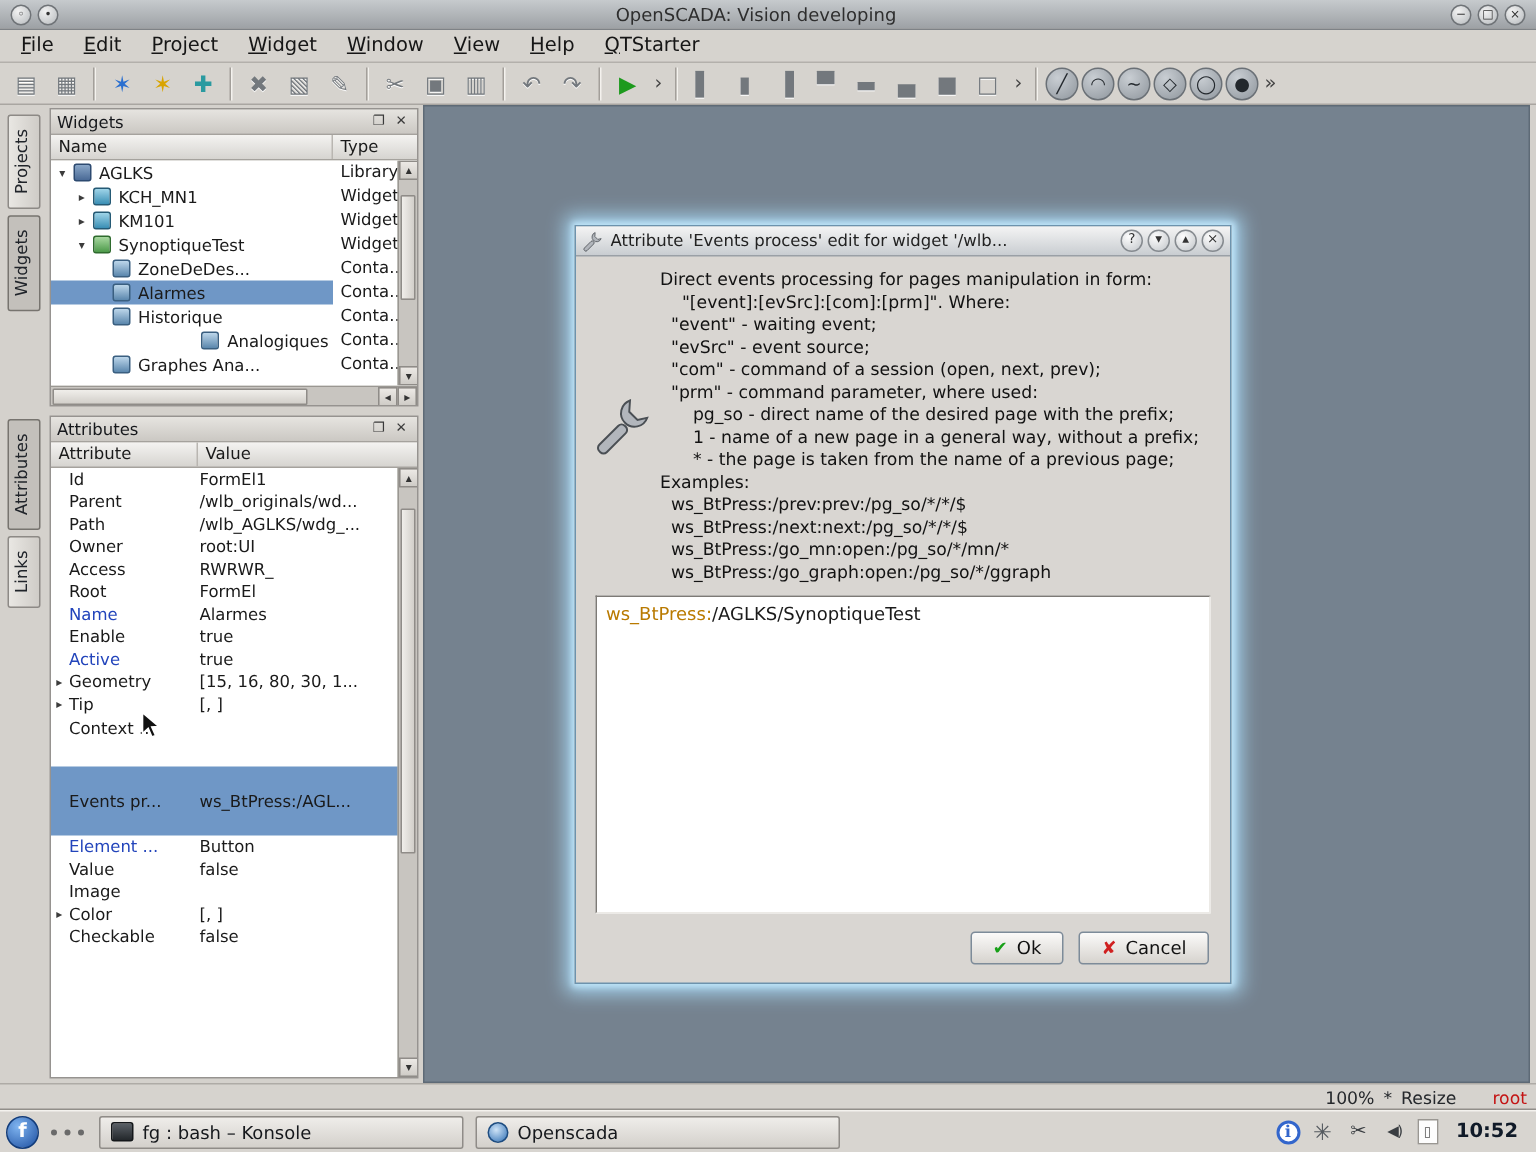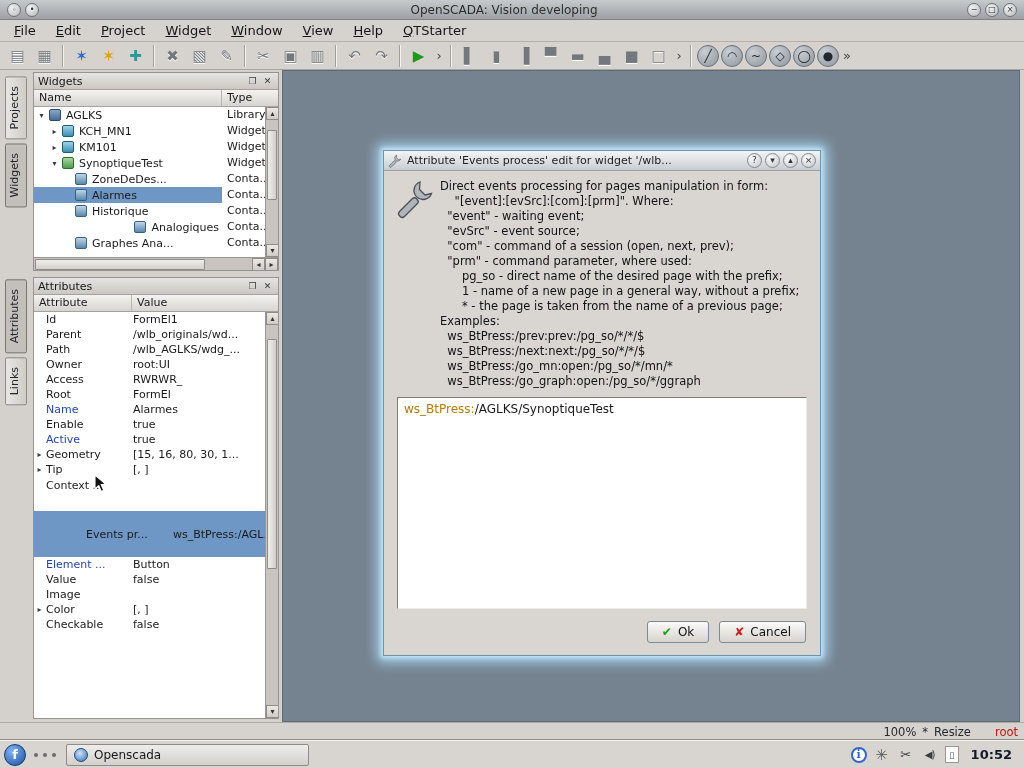--- a/index.html
+++ b/index.html
@@ -81,21 +81,21 @@
   .ic-lib{background:linear-gradient(#8aa7c8,#4a6a96);border:1px solid #2d4a70;}
   .ic-wid{background:linear-gradient(#9fd4e8,#3a8fb5);border:1px solid #255a75;}
   .ic-syn{background:linear-gradient(#a8d8a0,#4d9a4a);border:1px solid #2f6b2e;}
   .ic-cont{background:linear-gradient(#bcd6ea,#5b87ad);border:1px solid #3a5f80;}
   .tname{padding:0 3px;white-space:nowrap;overflow:hidden;}
   .ttype{position:absolute;left:188px;top:0;height:16px;line-height:16px;padding-left:5px;white-space:nowrap;}
 
   
   .arow{display:flex;align-items:center;height:15px;font-size:11px;}
   .arow.h-tall{height:34px;align-items:flex-start;padding-top:2px;}
-  .arow.h-edit{height:46px;align-items:center;padding-left:40px;}
+  .arow.h-edit{height:46px;align-items:center;}
   .arow.selrow{background:#6f97c6;}
   .a-exp{width:11px;flex:none;font-size:8px;color:#3c3c3c;text-align:center;}
   .a-name{width:88px;flex:none;padding-left:1px;white-space:nowrap;overflow:hidden;}
   .a-val{flex:1;white-space:nowrap;overflow:hidden;padding-right:14px;}
   .link{color:#2244bb;}
 
   
   .sb-btn{width:13px;height:13px;background:linear-gradient(#ece9e5,#cfccc7);border:1px solid #8f8c88;
     font-size:8px;line-height:11px;text-align:center;color:#333;flex:none;}
   .hscroll{height:13px;flex:none;display:flex;background:#c8c5c0;border-top:1px solid #9a9792;}
@@ -113,21 +113,21 @@
   
   .dialog{position:absolute;left:383px;top:150px;width:438px;height:506px;background:#d9d6d2;
     border:1px solid #6d93ad;box-shadow:0 0 4px 2px #bfe3f7,0 0 12px 6px #a5d4ef;
     display:flex;flex-direction:column;z-index:50;}
   .dlg-titlebar{height:20px;flex:none;background:linear-gradient(#f4f4f4,#c9cdd1);
     border-bottom:1px solid #9aa0a6;display:flex;align-items:center;padding:0 4px;}
   .dlg-title{flex:1;font-size:11px;color:#222;margin-left:5px;white-space:nowrap;overflow:hidden;}
   .dlg-btn{width:15px;height:15px;border-radius:50%;border:1px solid #858a8f;margin-left:3px;
     background:radial-gradient(circle at 35% 30%,#fdfdfd,#c2c6ca);font-size:9px;line-height:13px;
     text-align:center;color:#333;flex:none;}
-  .dlg-help{flex:none;display:flex;padding:8px 6px 2px 6px;}
+  .dlg-help{flex:none;display:flex;align-items:center;padding:8px 6px 2px 6px;}
   .wrench-col{width:50px;flex:none;display:flex;justify-content:center;}
   .help-lines{font-size:11.5px;line-height:15px;color:#121212;}
   .help-line{white-space:pre;}
   .dlg-edit{flex:1;margin:6px 13px 0 13px;background:#fff;border:1px solid;
     border-color:#7d7a76 #eceae6 #eceae6 #7d7a76;padding:4px 6px;font-size:12px;overflow:hidden;}
   .kw{color:#b97a00;}
   .dlg-buttons{flex:none;display:flex;justify-content:flex-end;gap:10px;margin:12px 14px 12px 14px;}
   .btn{display:flex;align-items:center;gap:6px;padding:3px 14px;font-size:12px;color:#111;
     background:linear-gradient(#fbfaf9,#d6d3ce);border:1px solid #7d8b99;border-radius:3px;}
   .btn .ok-ic{color:#18a018;font-weight:bold;font-size:12px;}
@@ -661,20 +661,24 @@
 
   <div class="taskbar">
     <div class="launcher">f</div>
     <div class="pager-dots">
         <span></span>
         <span></span>
         <span></span>
       </div>
     <div style="display:flex;">
 
+        <div class="task-btn">
+          <span class="task-ic ti-konsole"></span>
+          <span>fg : bash – Konsole</span>
+        </div>
 
         <div class="task-btn">
           <span class="task-ic ti-openscada"></span>
           <span>Openscada</span>
         </div>
       </div>
     <div class="tray">
       <div style="display:flex;align-items:center;gap:6px;">
 
           <div class="tray-ic tr-info">i</div>

